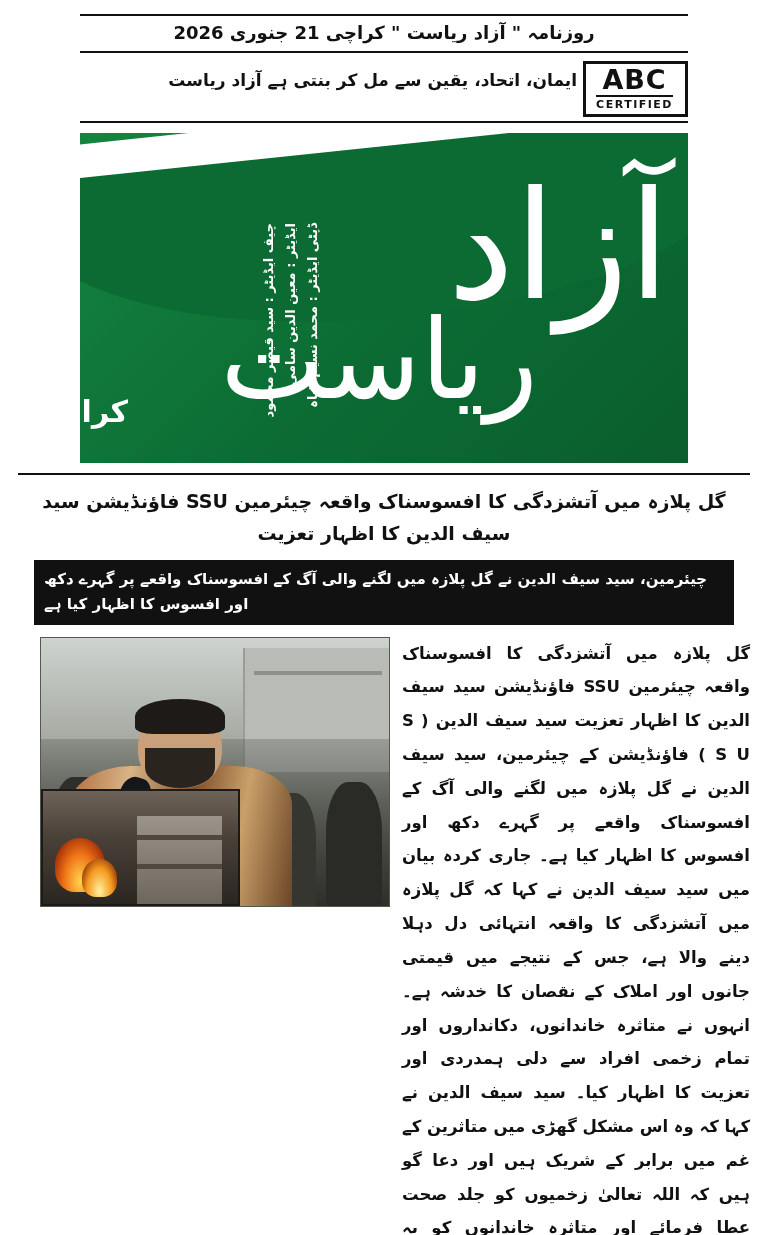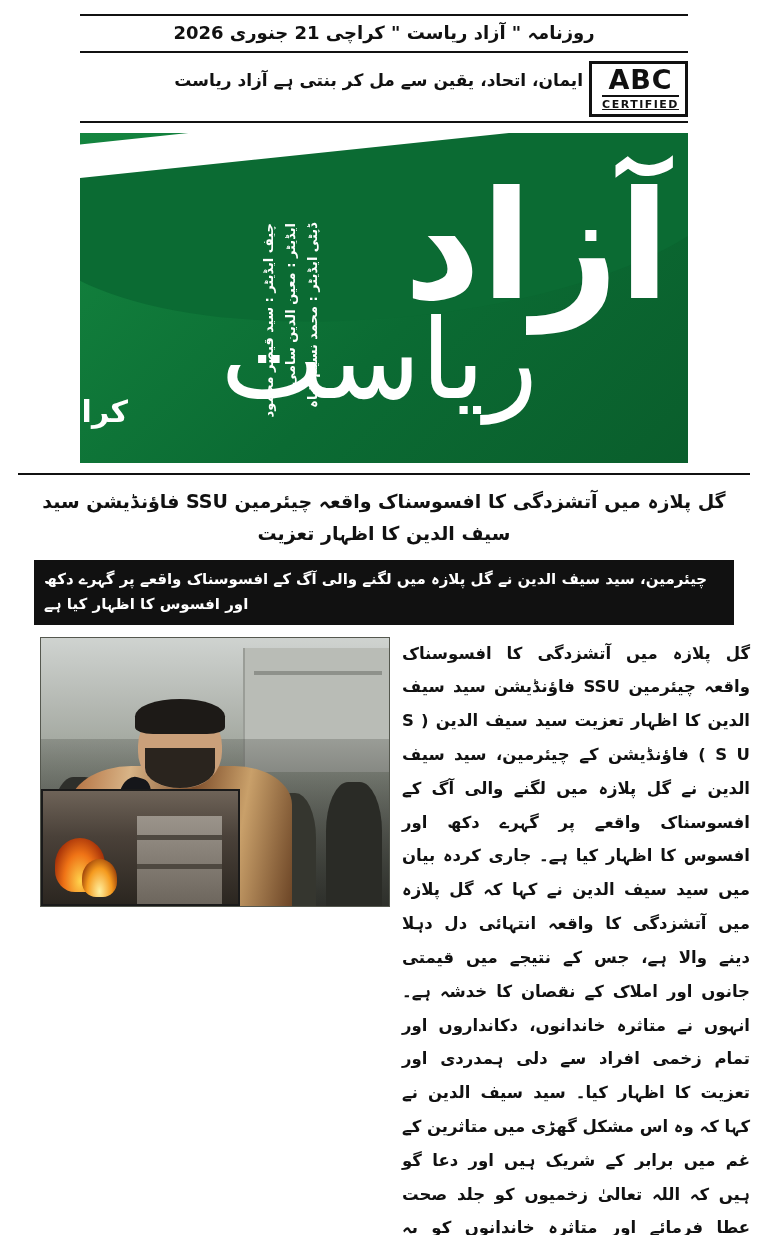--- a/index.html
+++ b/index.html
@@ -46,40 +46,39 @@
     flex:1;
     text-align:right;
     direction:rtl;
     font-size:17px;
     font-weight:bold;
     padding:10px 6px 4px 0;
     line-height:1.35;
   }
   .abc-badge{
     border:3px solid #111;
-    padding:2px 6px 3px 10px;
+    padding:2px 12px 3px 10px;
     text-align:center;
     align-self:flex-start;
     margin-top:2px;
     direction:ltr;
   }
   .abc-badge .abc{
     font-size:27px;
     font-weight:bold;
     letter-spacing:1px;
     line-height:1;
   }
   .abc-badge .certified{
     font-size:11px;
     font-weight:bold;
     letter-spacing:1.5px;
     border-top:2px solid #111;
     margin-top:2px;
     padding-top:1px;
-    text-decoration:underline;
   }
 
   
   .logo-block{
     margin:10px 80px 0 80px;
     height:330px;
     position:relative;
     background:#0f7a3d;
     background:linear-gradient(135deg,#14853f 0%,#0b6b33 55%,#0a5e2c 100%);
     overflow:hidden;
@@ -105,21 +104,21 @@
     border-bottom-right-radius:55% 80%;
     background:#0b6b33;
     transform:rotate(-6deg);
   }
   .logo-big{
     position:absolute;
     right:18px;
     top:42px;
     color:#fff;
     font-size:150px;
-    font-weight:bold;
+    font-weight:normal;
     line-height:0.95;
     direction:rtl;
     text-shadow:0 0 1px rgba(0,0,0,.2);
   }
   .logo-second{
     position:absolute;
     right:150px;
     top:175px;
     color:#fff;
     font-size:110px;

